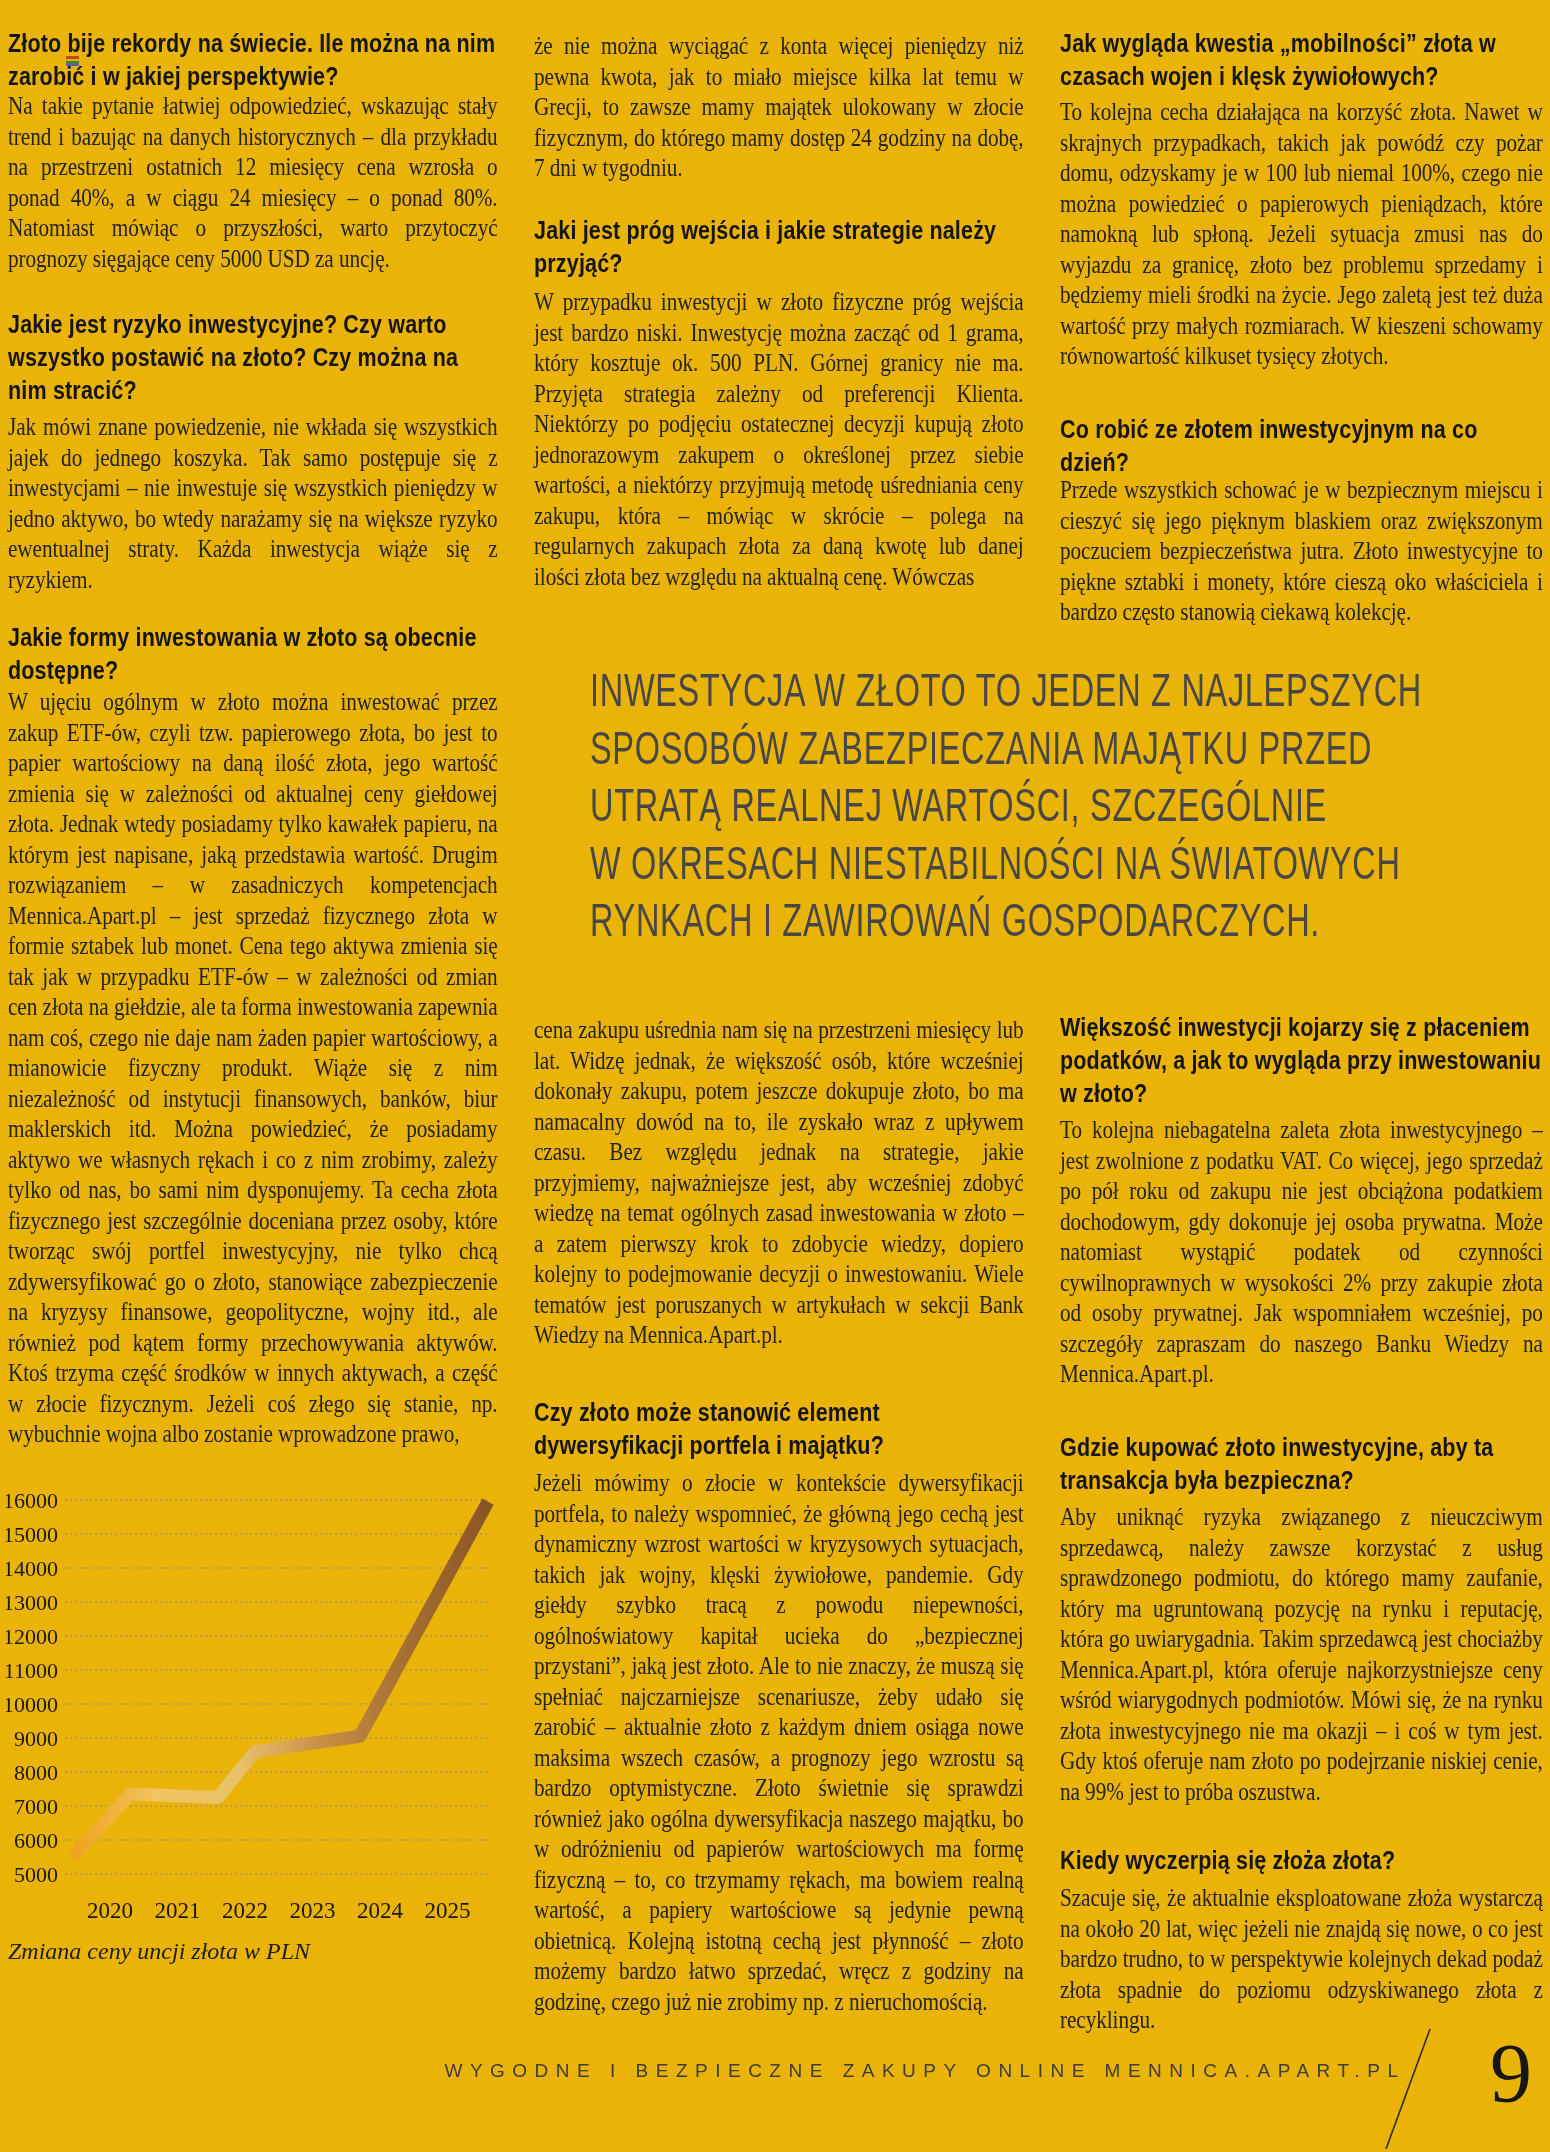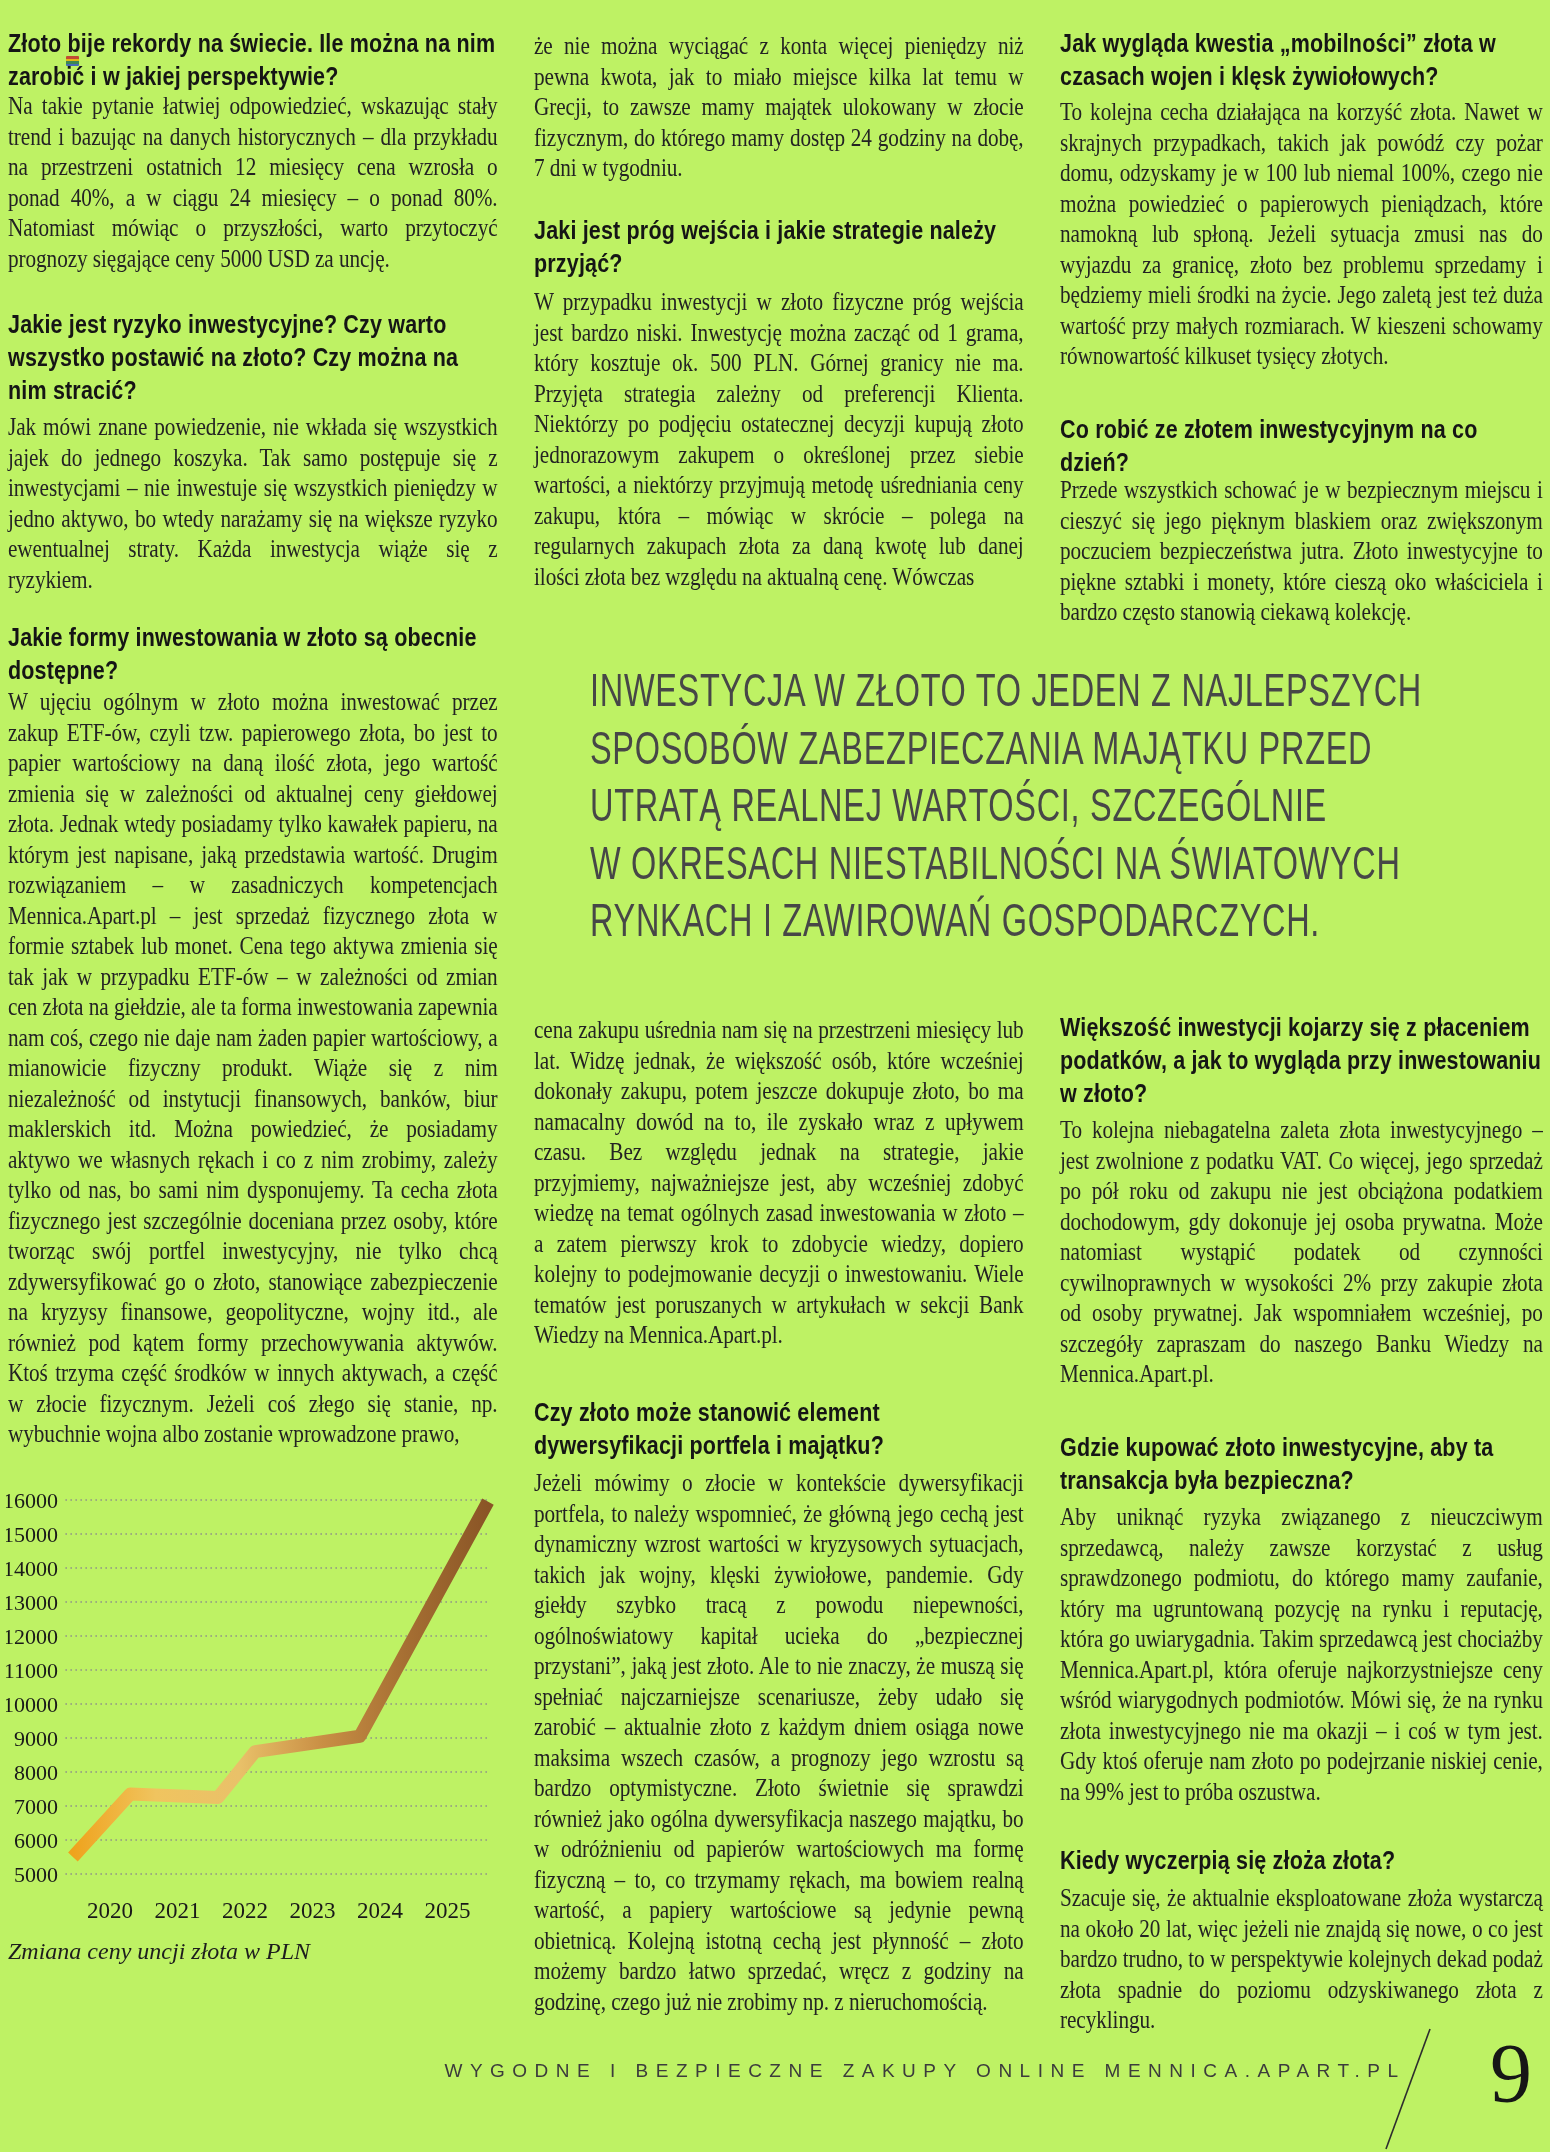--- a/index.html
+++ b/index.html
@@ -1,18 +1,18 @@
 <!DOCTYPE html>
 <html lang="pl"><head>
 <meta charset="utf-8">
 <style>
   html,body{margin:0;padding:0;background:#d9d9d6;}
   #page{
     position:relative;width:1550px;height:2152px;margin:0 auto;
-    background:#bef264;overflow:hidden;
+    background:#eab308;overflow:hidden;
   }
   .blk{position:absolute;}
   .h2{
     font-family:"Liberation Sans",sans-serif;font-weight:700;
     font-size:25px;line-height:33px;color:#151515;letter-spacing:.2px;
     transform:scaleX(.86);transform-origin:0 0;
   }
   .p{
     font-family:"Liberation Serif",serif;
     font-size:25px;line-height:30.5px;color:#232323;

